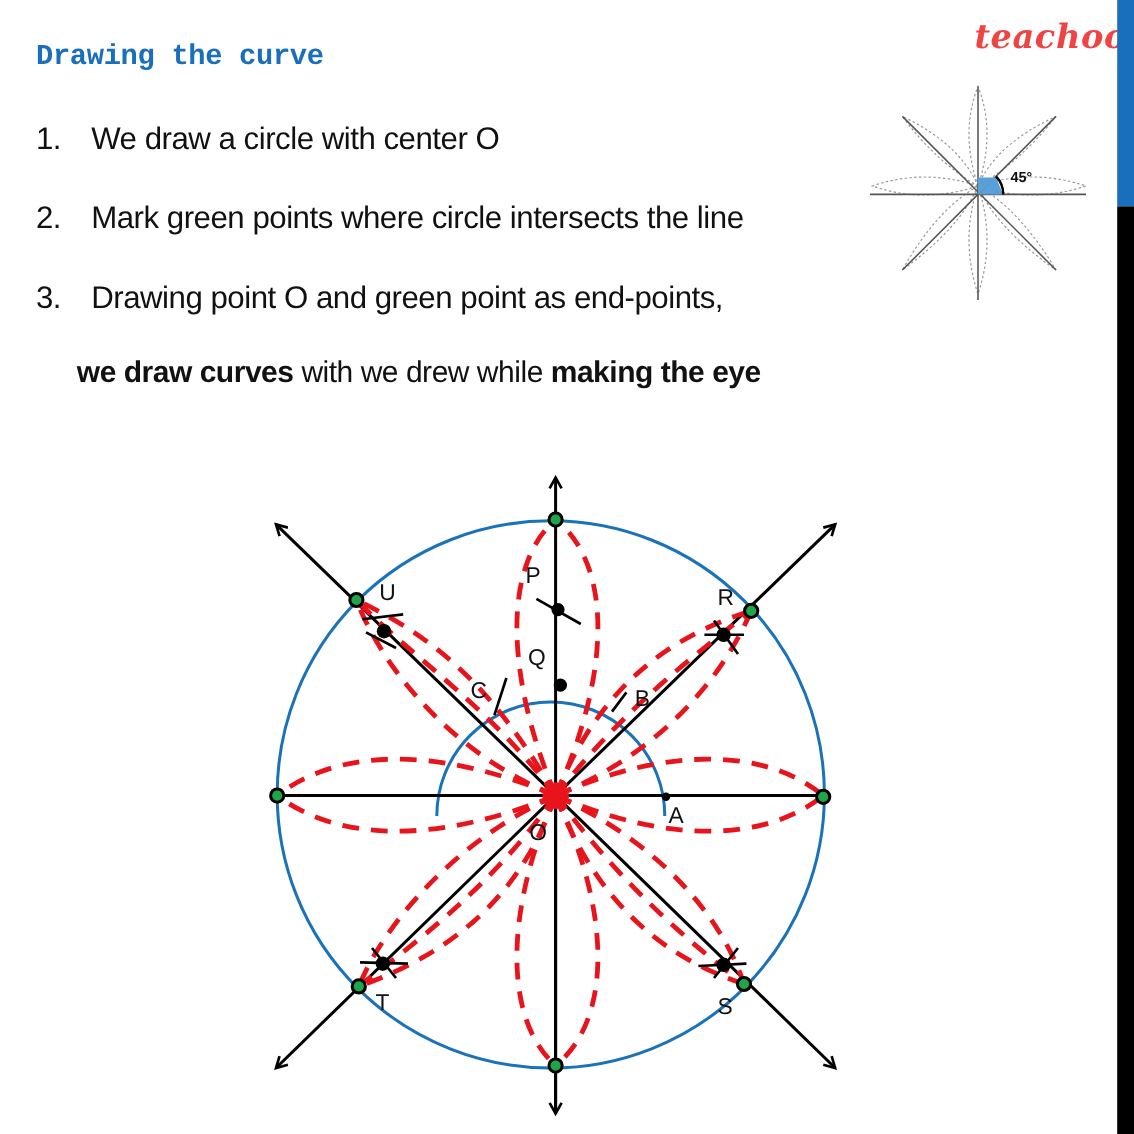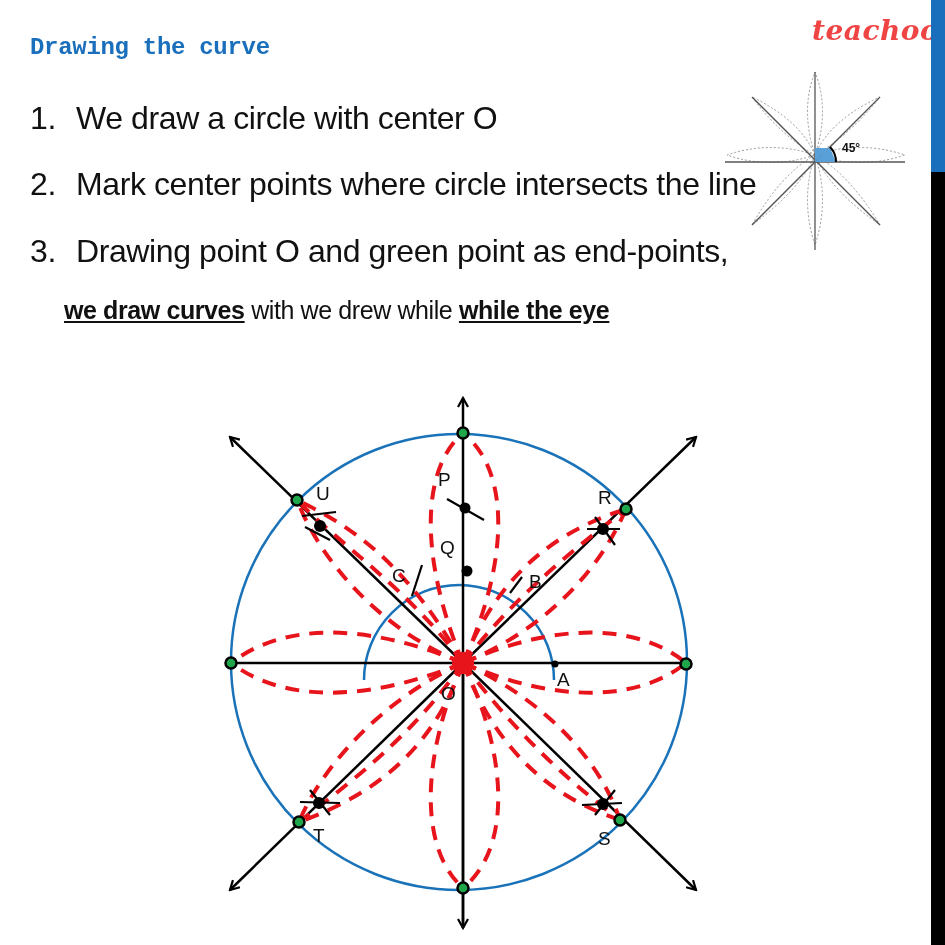--- a/index.html
+++ b/index.html
@@ -1,41 +1,41 @@
 <!DOCTYPE html>
 <html><head>
 <meta charset="utf-8">
 <style>
   html, body { margin:0; padding:0; background:#ffffff; }
   body { width:945px; height:945px; position:relative; overflow:hidden; font-family:"Liberation Sans", sans-serif; }
   .title { position:absolute; left:30px; top:34px; font-size:24px; font-weight:bold; color:#1a6fbd; font-family:Liberation Mono, monospace; letter-spacing:-0.3px;text-align:center; }
   .logo { position:absolute; left:766px; top:14px; font-family:"DejaVu Serif", serif; font-style:italic; font-weight:bold; font-size:28px; color:#ef4444; letter-spacing:0.5px;margin-left:46px; }
-  .step { position:absolute; left:30px; font-size:32px; color:#111; font-family:"Liberation Sans", sans-serif; letter-spacing:-0.4px; white-space:nowrap; }
+  .step { position:absolute; left:30px; font-size:26px; color:#111; font-family:"Liberation Sans", sans-serif; letter-spacing:-0.4px; white-space:nowrap; }
   .step .num { display:inline-block; width:46px; }
   .step1 { top:100px; }
   .step2 { top:166px; }
   .step3 { top:233px; }
   .step3b { position:absolute; left:64px; top:296px; font-size:25px; color:#111; letter-spacing:-0.4px; white-space:nowrap; font-family:"Liberation Sans", sans-serif; }
-  .step3b b { font-weight:bold;text-decoration:underline; }
+  .step3b b { font-weight:bold; }
   .sidebar-blue { position:absolute; left:931px; top:0; width:14px; height:172px; background:#1a6fbd; }
   .sidebar-black { position:absolute; left:931px; top:172px; width:14px; height:773px; background:#000; }
   svg.diagram { position:absolute; left:0; top:0; }
   .lbl { font-family:"Liberation Sans", sans-serif; font-size:19px; fill:#111; }
   .deg { font-family:"Liberation Sans", sans-serif; font-size:12px; font-weight:bold; fill:#111; }
 </style>
 </head>
 <body>
 
 <div class="title">Drawing the curve</div>
 <div class="logo">teachoo</div>
 
 <div class="step step1"><span class="num">1.</span><span>We draw a circle with center O</span></div>
-<div class="step step2"><span class="num">2.</span><span>Mark center points where circle intersects the line</span></div>
+<div class="step step2"><span class="num">2.</span><span>Mark green points where circle intersects the line</span></div>
 <div class="step step3"><span class="num">3.</span><span>Drawing point O and green point as end-points,</span></div>
-<div class="step3b"><b>we draw curves</b><span> with we drew while </span><b>while the eye</b></div>
+<div class="step3b"><b>we draw curves</b><span> with we drew while </span><b>making the eye</b></div>
 
 <div class="sidebar-blue"></div>
 <div class="sidebar-black"></div>
 
 <svg class="diagram" width="945" height="945" viewBox="0 0 945 945">
   <defs>
     <marker id="arr" viewBox="0 0 12 12" refX="10" refY="6" markerWidth="12" markerHeight="12" orient="auto" markerUnits="userSpaceOnUse">
       <path d="M1,1 L10,6 L1,11" fill="none" stroke="#000" stroke-width="2.2"></path>
     </marker>
     <marker id="arrS" viewBox="0 0 10 10" refX="9" refY="5" markerWidth="6" markerHeight="6" orient="auto" markerUnits="userSpaceOnUse">

